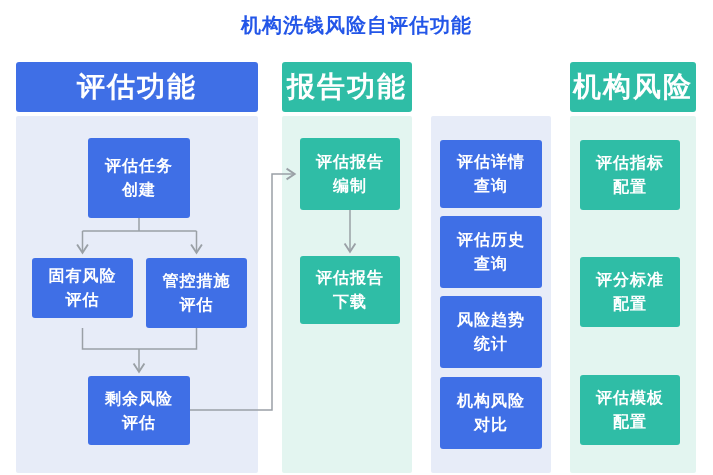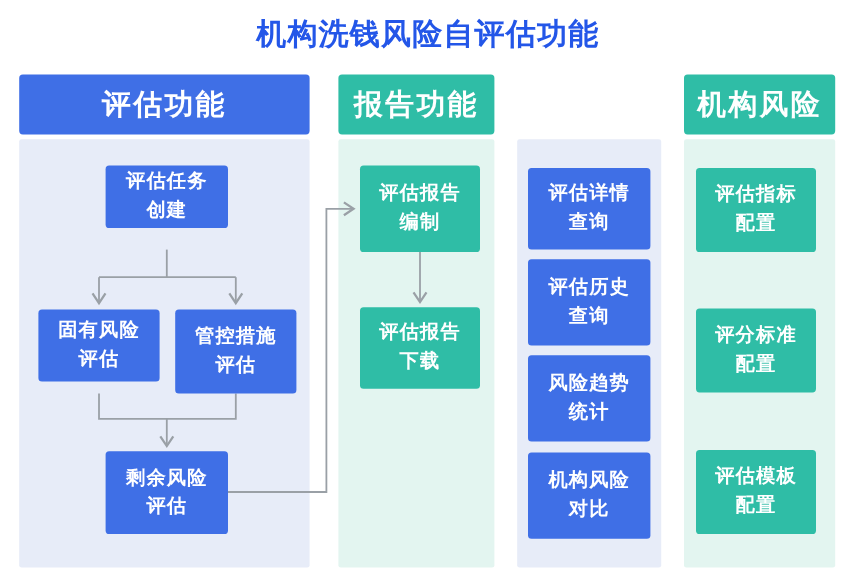--- a/index.html
+++ b/index.html
@@ -2,26 +2,26 @@
 <html style="--title_blue: #2356E8; --blue: #3F6FE6; --teal: #2FBDA6; --blue_bg: #E7ECF8; --teal_bg: #E3F5F0; --connector: #9AA0A6;"><head>
 <meta charset="utf-8">
 <style>
   html,body{margin:0;padding:0;background:#ffffff;}
   .stage{
     position:relative;width:713px;height:475px;overflow:hidden;background:#ffffff;
     font-family:"Liberation Sans","DejaVu Sans",sans-serif;
   }
   .title{
     position:absolute;left:0;top:12px;width:100%;text-align:center;
-    font-size:25px;font-weight:700;letter-spacing:1px;color:var(--title_blue,#2356E8);
+    font-size:20px;font-weight:700;letter-spacing:1px;color:var(--title_blue,#2356E8);
   }
   .col-header{
     position:absolute;height:50px;border-radius:3px;
     display:flex;align-items:center;justify-content:center;
-    color:#ffffff;font-size:24px;font-weight:700;letter-spacing:2px;
+    color:#ffffff;font-size:28px;font-weight:700;letter-spacing:2px;
   }
   .col-body{position:absolute;top:116px;height:357px;border-radius:2px;}
   .blue-fill{background:var(--blue,#3F6FE6);}
   .teal-fill{background:var(--teal,#2FBDA6);}
   .blue-bg{background:var(--blue_bg,#E7ECF8);}
   .teal-bg{background:var(--teal_bg,#E3F5F0);}
   .node{
     position:absolute;border-radius:3px;color:#ffffff;
     display:flex;flex-direction:column;align-items:center;justify-content:center;
     font-size:16px;font-weight:700;line-height:24px;letter-spacing:1px;text-align:center;
@@ -55,21 +55,21 @@
       <path d="M82.5,231 L196.5,231"></path>
       <path d="M82.5,231 L82.5,252" marker-end="url(#arrow)"></path>
       <path d="M196.5,231 L196.5,252" marker-end="url(#arrow)"></path>
       <path d="M82.5,328 L82.5,349 L196.5,349 L196.5,328"></path>
       <path d="M139,349 L139,371" marker-end="url(#arrow)"></path>
       <path d="M190,410 L272,410 L272,174 L294,174" marker-end="url(#arrow)"></path>
       <path d="M350,210 L350,251" marker-end="url(#arrow)"></path>
     </g>
   </svg>
 
-  <div class="node blue-fill" style="left:88px;top:138px;width:102px;height:52px;">
+  <div class="node blue-fill" style="left:88px;top:138px;width:102px;height:80px;">
     <span>评估任务</span>
     <span>创建</span>
   </div>
   <div class="node blue-fill" style="left:32px;top:258px;width:101px;height:60px;">
     <span>固有风险</span>
     <span>评估</span>
   </div>
   <div class="node blue-fill" style="left:146px;top:258px;width:101px;height:70px;">
     <span>管控措施</span>
     <span>评估</span>

